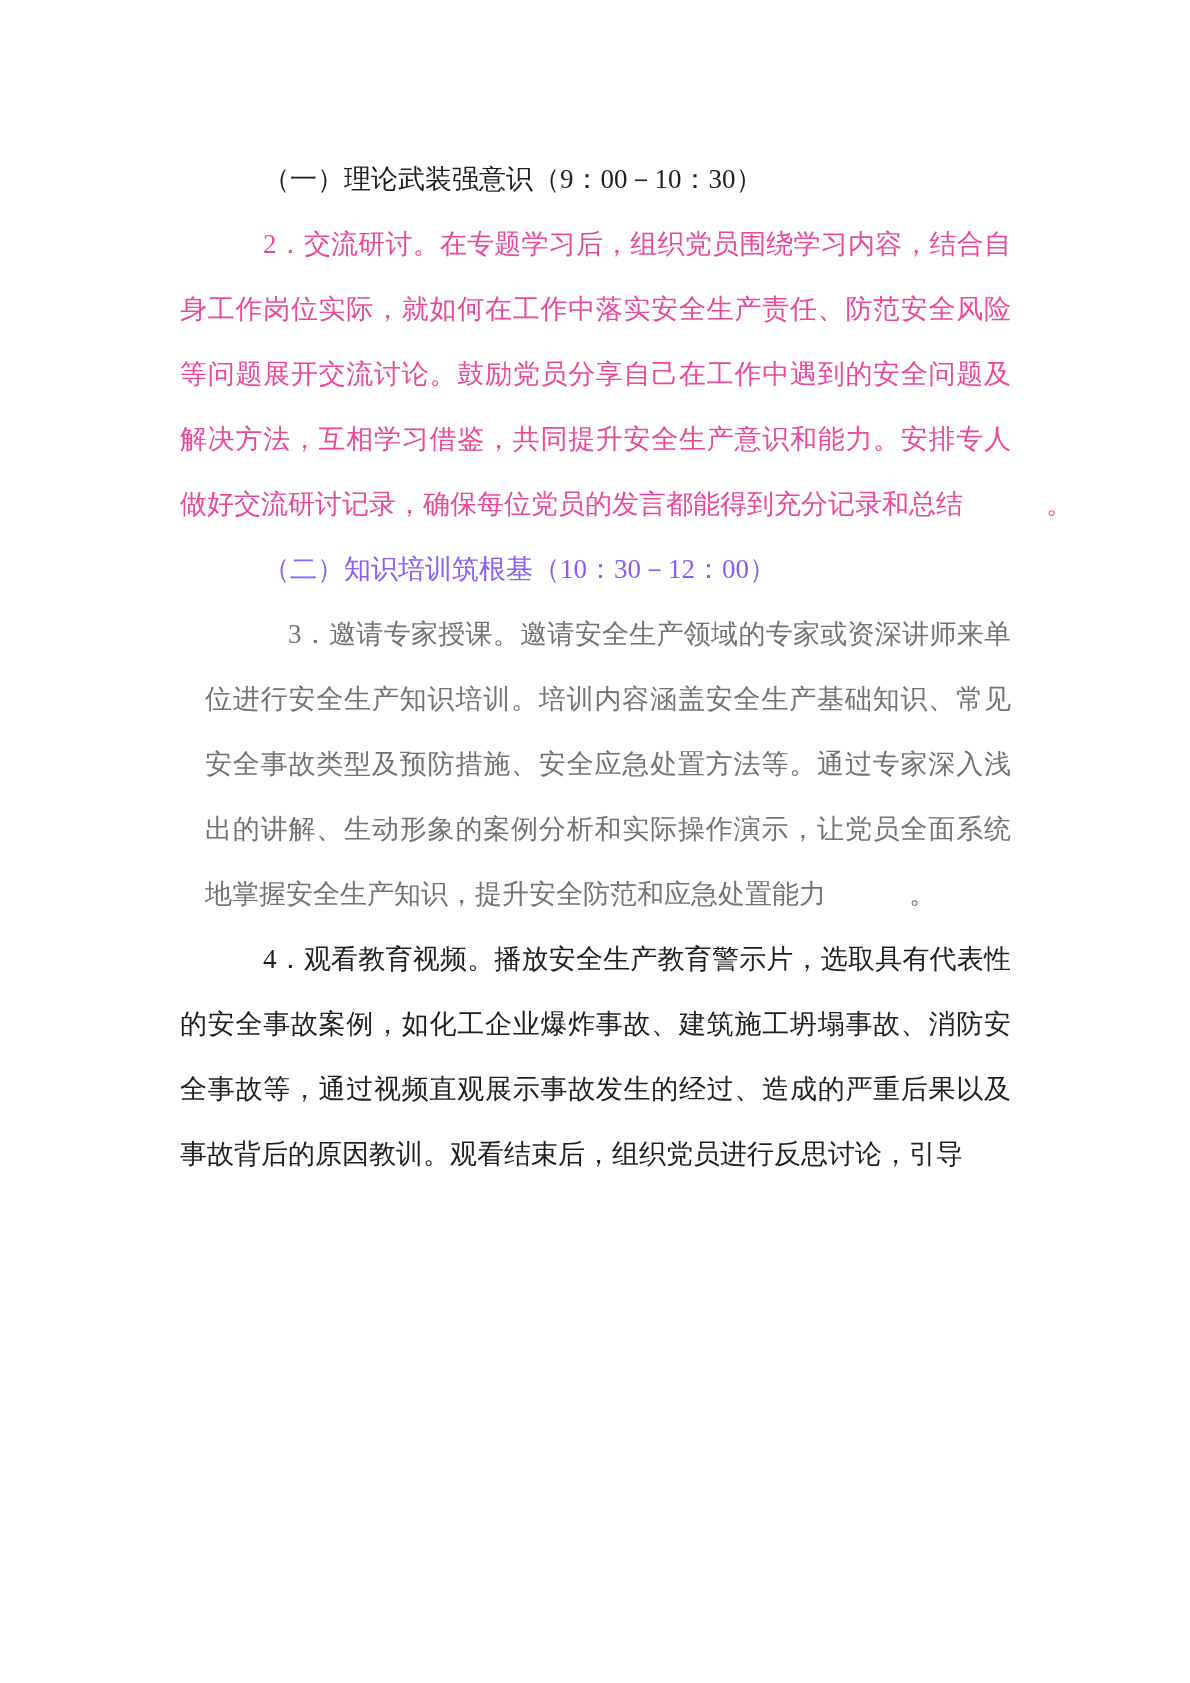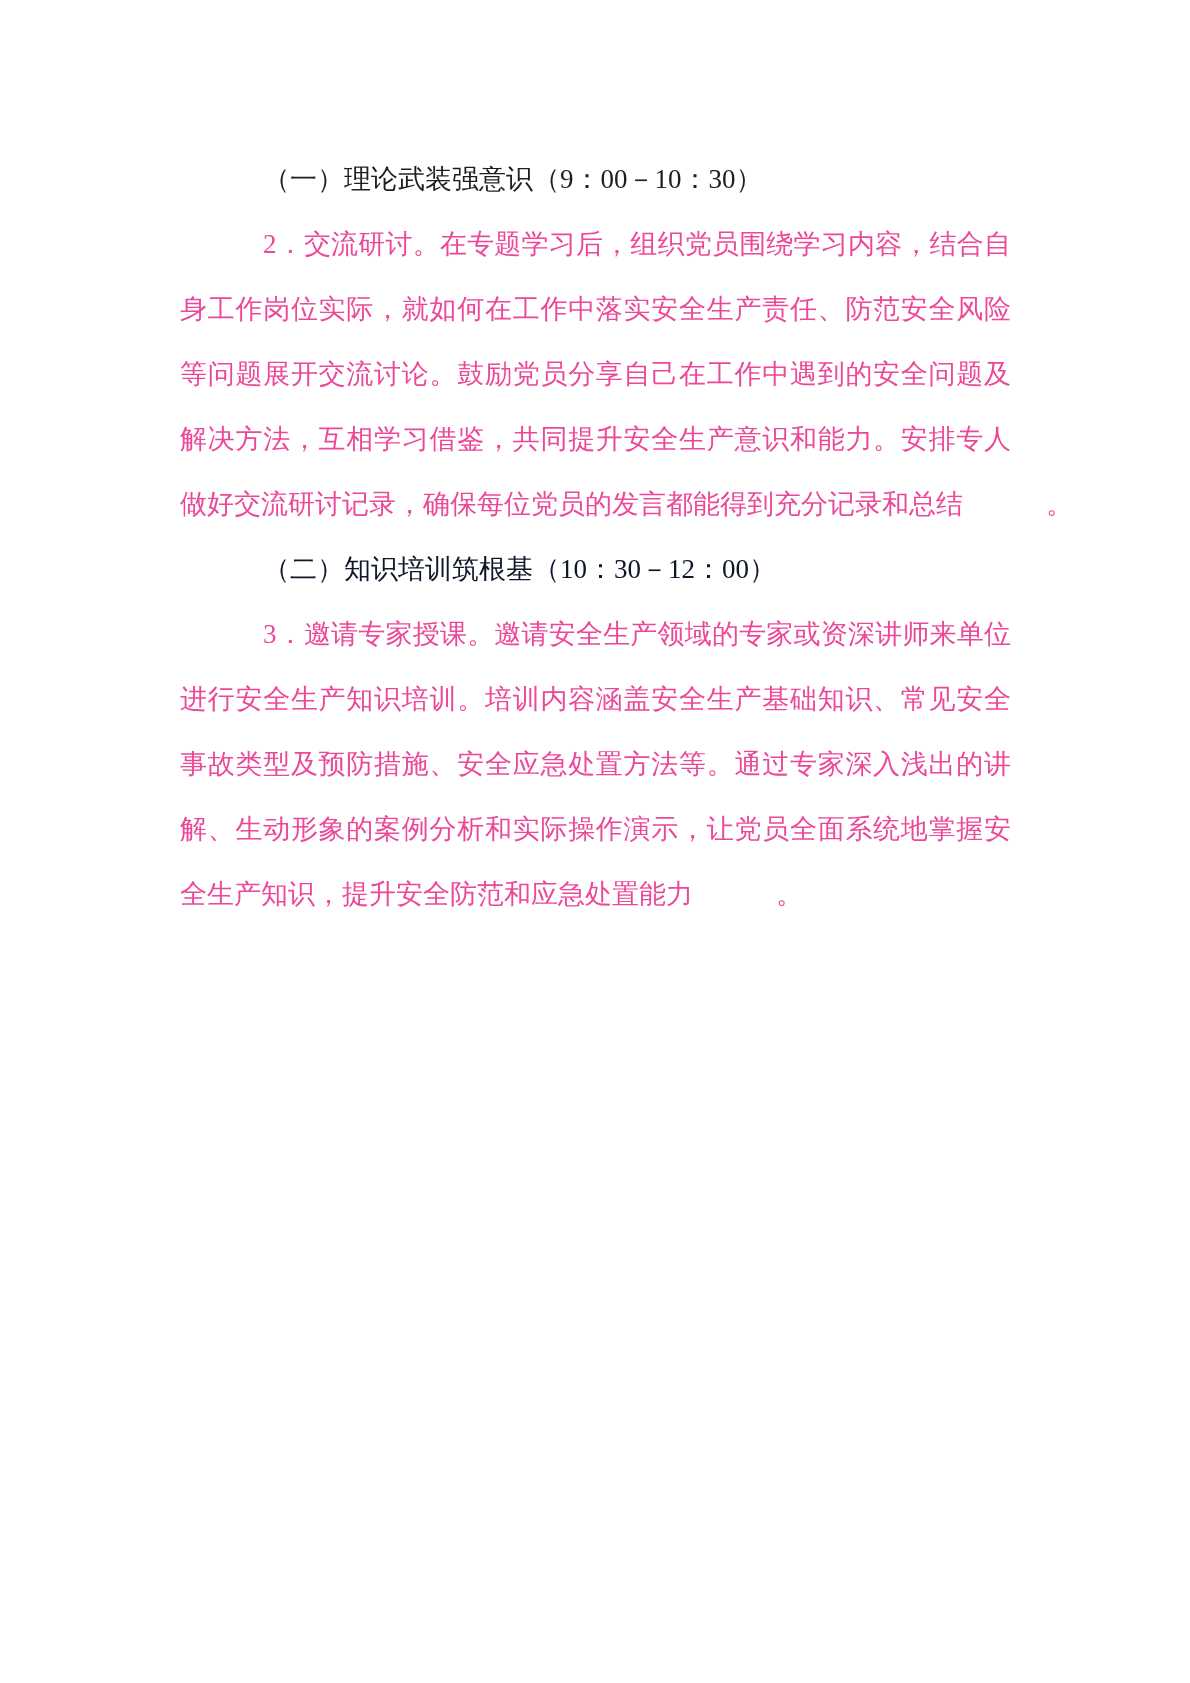--- a/index.html
+++ b/index.html
@@ -50,16 +50,17 @@
     white-space: pre;
   }
 </style>
 </head>
 <body style="background: rgb(255, 255, 255);">
 
 <div class="page">
   <div class="doc-body">
       <p class="para heading" style="color: rgb(31, 31, 31);">（一）理论武装强意识（9：00－10：30）</p>
       <p class="para body" style="color: #ec4899;">2．交流研讨。在专题学习后，组织党员围绕学习内容，结合自身工作岗位实际，就如何在工作中落实安全生产责任、防范安全风险等问题展开交流讨论。鼓励党员分享自己在工作中遇到的安全问题及解决方法，互相学习借鉴，共同提升安全生产意识和能力。安排专人做好交流研讨记录，确保每位党员的发言都能得到充分记录和总结<span class="end-punct">。</span></p>
-      <p class="para heading" style="color: #0f172a;">（二）知识培训筑根基（10：30－12：00）</p>
-      <p class="para body" style="color: #ec4899;">3．邀请专家授课。邀请安全生产领域的专家或资深讲师来单位进行安全生产知识培训。培训内容涵盖安全生产基础知识、常见安全事故类型及预防措施、安全应急处置方法等。通过专家深入浅出的讲解、生动形象的案例分析和实际操作演示，让党员全面系统地掌握安全生产知识，提升安全防范和应急处置能力<span class="end-punct">。</span></p>
+      <p class="para heading" style="color: #8b5cf6;">（二）知识培训筑根基（10：30－12：00）</p>
+      <p class="para body" style="color: #737373; margin-left: 25px;">3．邀请专家授课。邀请安全生产领域的专家或资深讲师来单位进行安全生产知识培训。培训内容涵盖安全生产基础知识、常见安全事故类型及预防措施、安全应急处置方法等。通过专家深入浅出的讲解、生动形象的案例分析和实际操作演示，让党员全面系统地掌握安全生产知识，提升安全防范和应急处置能力<span class="end-punct">。</span></p>
+      <p class="para body" style="color: rgb(31, 31, 31);">4．观看教育视频。播放安全生产教育警示片，选取具有代表性的安全事故案例，如化工企业爆炸事故、建筑施工坍塌事故、消防安全事故等，通过视频直观展示事故发生的经过、造成的严重后果以及事故背后的原因教训。观看结束后，组织党员进行反思讨论，引导</p>
     </div>
 </div>
 
 </body></html>

